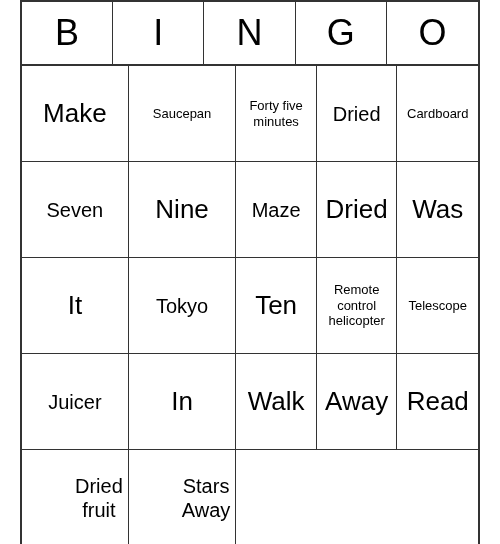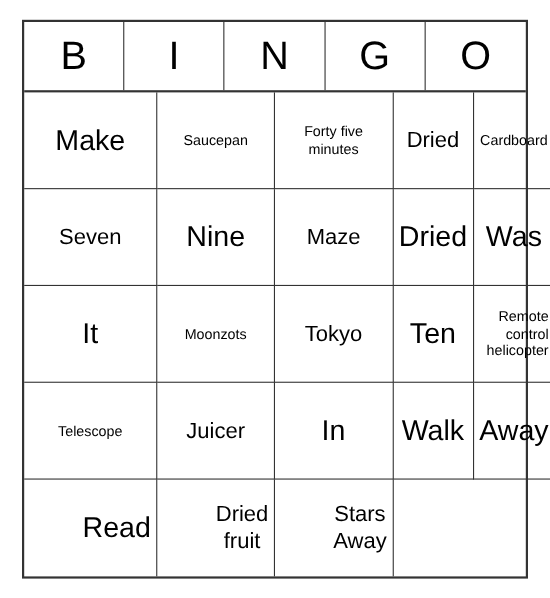--- a/index.html
+++ b/index.html
@@ -49,21 +49,21 @@
       grid-template-rows: repeat(5, 1fr);
     }
 
     .bingo-cell {
       display: flex;
       justify-content: center;
       align-items: center;
       text-align: center;
       border-right: 1px solid #333;
       border-bottom: 1px solid #333;
-      padding: 6px 5px;
+      padding: 24px 5px;
       min-height: 88px;
     }
 
     .bingo-cell:nth-child(5n) {
       border-right: none;
       text-align: right;
     }
 
     .bingo-cell:nth-child(n+21) {
       border-bottom: none;
@@ -125,23 +125,20 @@
       <div class="bingo-cell">
         <span class="cell-text text-large">Dried</span>
       </div>
       <div class="bingo-cell">
         <span class="cell-text text-large">Was</span>
       </div>
       <div class="bingo-cell">
         <span class="cell-text text-large">It</span>
       </div>
       <div class="bingo-cell">
-        <span class="cell-text text-small">Moonzots</span>
-      </div>
-      <div class="bingo-cell">
         <span class="cell-text text-medium">Tokyo</span>
       </div>
       <div class="bingo-cell">
         <span class="cell-text text-large">Ten</span>
       </div>
       <div class="bingo-cell">
         <span class="cell-text text-small">Remote control helicopter</span>
       </div>
       <div class="bingo-cell">
         <span class="cell-text text-small">Telescope</span>

